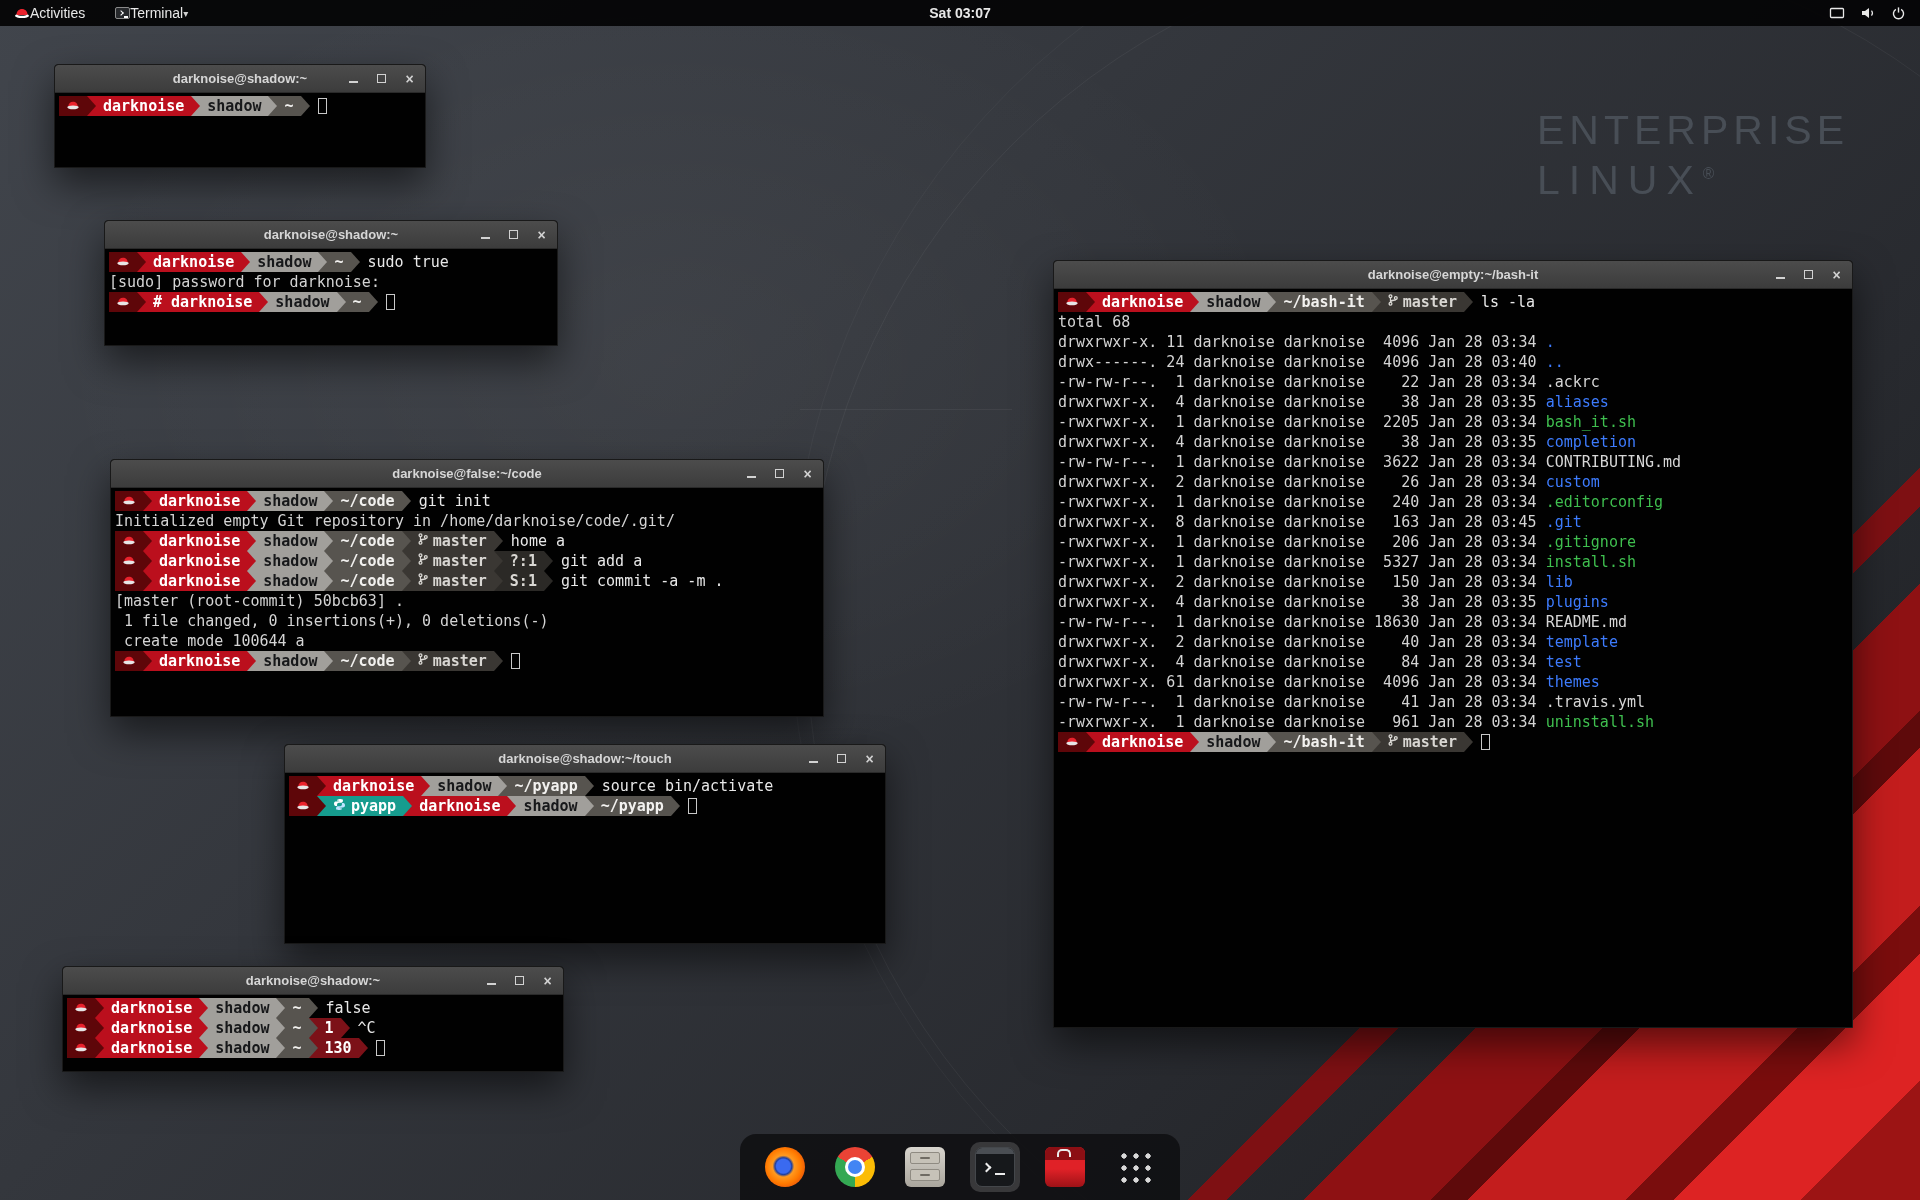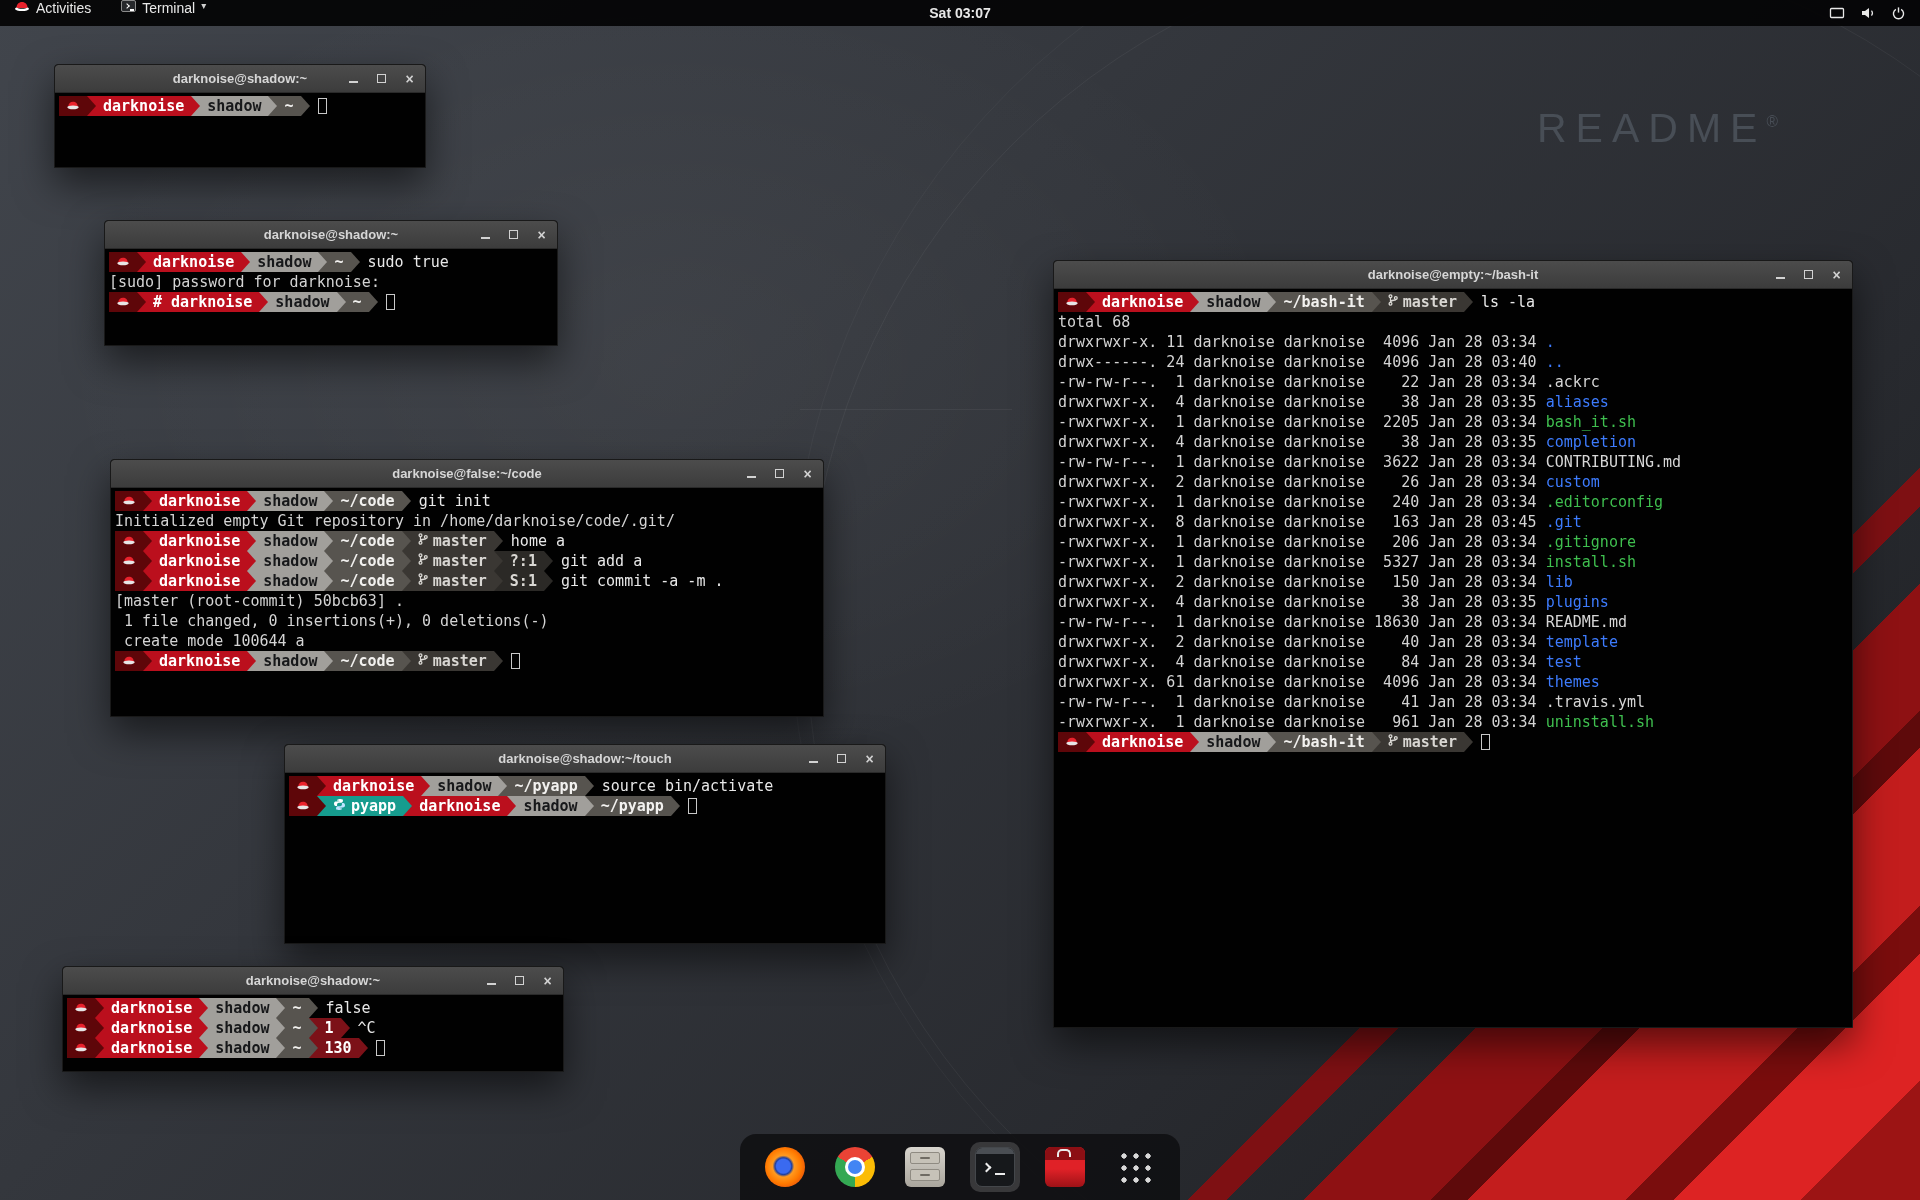--- a/index.html
+++ b/index.html
@@ -31,21 +31,21 @@
   .branding{position:absolute;left:1537px;top:102px;color:#4c525b;user-select:none}
   .branding .b1{font-size:29px;font-weight:700;letter-spacing:1px;color:#50565f}
   .branding .b2{font-size:41px;font-weight:400;letter-spacing:5px;color:#484e56;margin-top:5px}
   .branding .b3{font-size:41px;font-weight:400;letter-spacing:9px;color:#484e56;margin-top:3px}
   .branding sup{font-size:38%;vertical-align:super}
 
   
   .topbar{position:absolute;top:0;left:0;right:0;height:26px;background:rgba(4,4,5,0.94);
     display:flex;align-items:center;color:#e8e8e8;font-size:14px;z-index:100}
   .tb-left{display:flex;align-items:center;gap:22px;padding-left:10px}
-  .tb-item{display:flex;align-items:flex-start;gap:6px;height:26px;padding:0 4px;cursor:default}
+  .tb-item{display:flex;align-items:center;height:26px;padding:0 4px;cursor:default}
   .tb-hat{display:inline-flex}
   .mini-term{position:relative;width:15px;height:12px;background:#26282b;border:1px solid #8a8a8a;border-radius:2px}
   .mini-term::before{content:"";position:absolute;left:3px;top:3px;width:3px;height:3px;
     border-top:1.5px solid #fff;border-right:1.5px solid #fff;transform:rotate(45deg)}
   .mini-term::after{content:"";position:absolute;left:8px;top:8px;width:4px;height:1.5px;background:#fff}
   .caret{font-size:10px;color:#cfcfcf}
   .clock{position:absolute;left:50%;transform:translateX(-50%);font-weight:700}
   .tb-right{margin-left:auto;display:flex;align-items:center;gap:15px;padding-right:14px}
   .tb-ic{display:inline-flex;align-items:center}
 
@@ -105,21 +105,22 @@
 </head>
 <body>
 
 <div id="desktop">
   <div class="stripes"></div>
   <div class="arc a1"></div>
   <div class="arc a2"></div>
   <div class="hline"></div>
 
   <div class="branding">
-    <div class="b3"><span>README</span><sup>®</sup></div>
+    <div class="b2">ENTERPRISE</div>
+    <div class="b3"><span>LINUX</span><sup>®</sup></div>
   </div>
 
   <div id="windows-layer">
       <div class="window" style="left: 54px; top: 64px; width: 372px; height: 104px; z-index: 10;">
         <div class="titlebar">
           <span class="wtitle">darknoise@shadow:~</span>
           <span class="winbtns">
             <span class="wbtn">
               <span class="ic-min"></span>
             </span>

